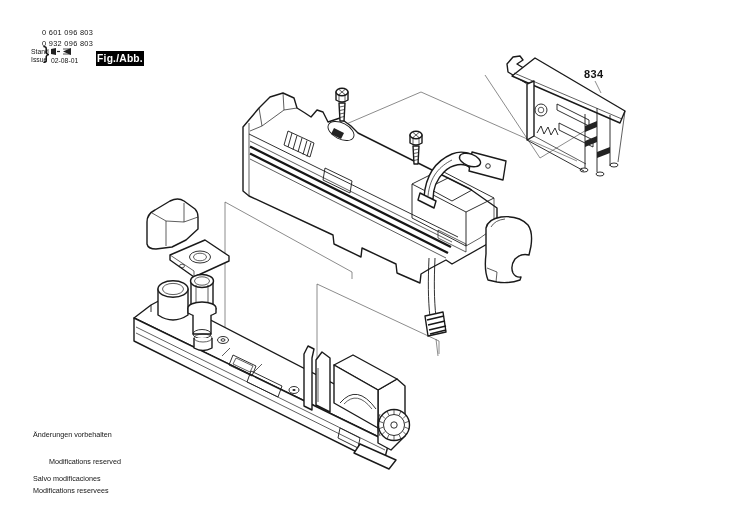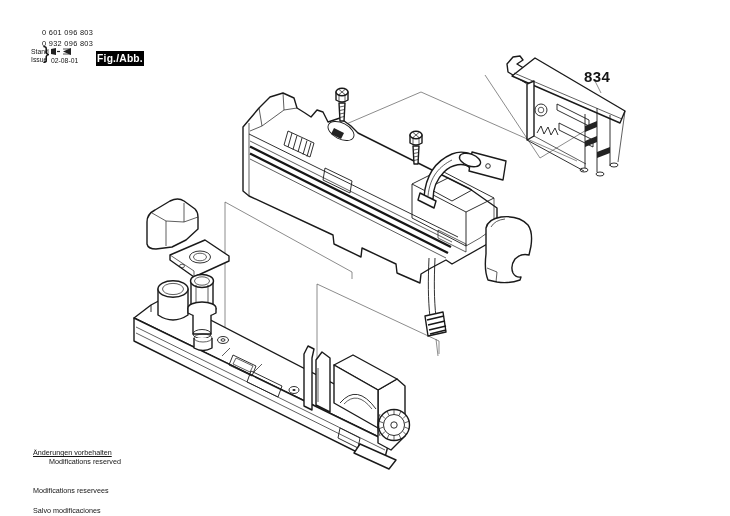--- a/index.html
+++ b/index.html
@@ -3,21 +3,21 @@
 <meta charset="utf-8">
 <style>
   html,body{margin:0;padding:0;background:#fff;}
   #page{position:relative;width:730px;height:516px;background:#fff;overflow:hidden;
         font-family:"Liberation Sans","DejaVu Sans",sans-serif;color:#111;}
   .t{position:absolute;white-space:pre;color:#141414;}
   .pn{font-size:7.4px;letter-spacing:.3px;}
   .small{font-size:6.8px;}
   .figbox{position:absolute;left:96px;top:51px;width:48px;height:15px;background:#000;color:#fff;
           font-size:10.3px;font-weight:bold;text-align:center;line-height:15px;letter-spacing:.2px;}
-  .callout{font-size:15px;font-weight:bold;letter-spacing:.4px;}
+  .callout{font-size:11px;font-weight:bold;letter-spacing:.4px;}
   .brace{position:absolute;left:43px;top:44px;font-size:19px;font-weight:400;line-height:18px;}
   .foot{font-size:7.2px;line-height:8.6px;}
   svg{position:absolute;left:0;top:0;}
   .ol{fill:#ffffff;stroke:#1a1a1a;stroke-width:1.4;stroke-linejoin:round;}
   .ln{fill:none;stroke:#1a1a1a;stroke-width:.9;stroke-linejoin:round;}
   .thin{fill:none;stroke:#1a1a1a;stroke-width:.7;}
   .thick{fill:none;stroke:#161616;stroke-width:2.4;}
   .guide{fill:none;stroke:#4d4d4d;stroke-width:.65;}
   .dk{fill:#222;stroke:none;}
 </style>
@@ -252,17 +252,17 @@
     <path d="M7,4.5 L10,4.5" stroke="#222" stroke-width="1.2"></path>
     <path d="M21,1 L13,4.5 L21,8 Z" fill="#222"></path>
     <path d="M13,2 L21,2 M13,7 L21,7" stroke="#222" stroke-width=".8"></path>
   </svg>
   <div class="t small" style="left:51px;top:56.5px;">02-08-01</div>
 
   <div class="figbox">Fig./Abb. 1</div>
 
   <div class="t callout" style="left:584px;top:68px;">834</div>
 
-  <div class="t foot" style="left:33px;top:449px;text-decoration:underline;">Änderungen vorbehalten</div>
+  <div class="t foot" style="left:33px;top:431px;">Änderungen vorbehalten</div>
   <div class="t foot" style="left:49px;top:457.6px;">Modifications reserved</div>
   <div class="t foot" style="left:33px;top:487px;">Modifications reservees</div>
-  <div class="t foot" style="left:33px;top:474.8px;margin-top:32px;">Salvo modificaciones</div>
+  <div class="t foot" style="left:33px;top:474.8px;">Salvo modificaciones</div>
 </div>
 
 </body></html>

